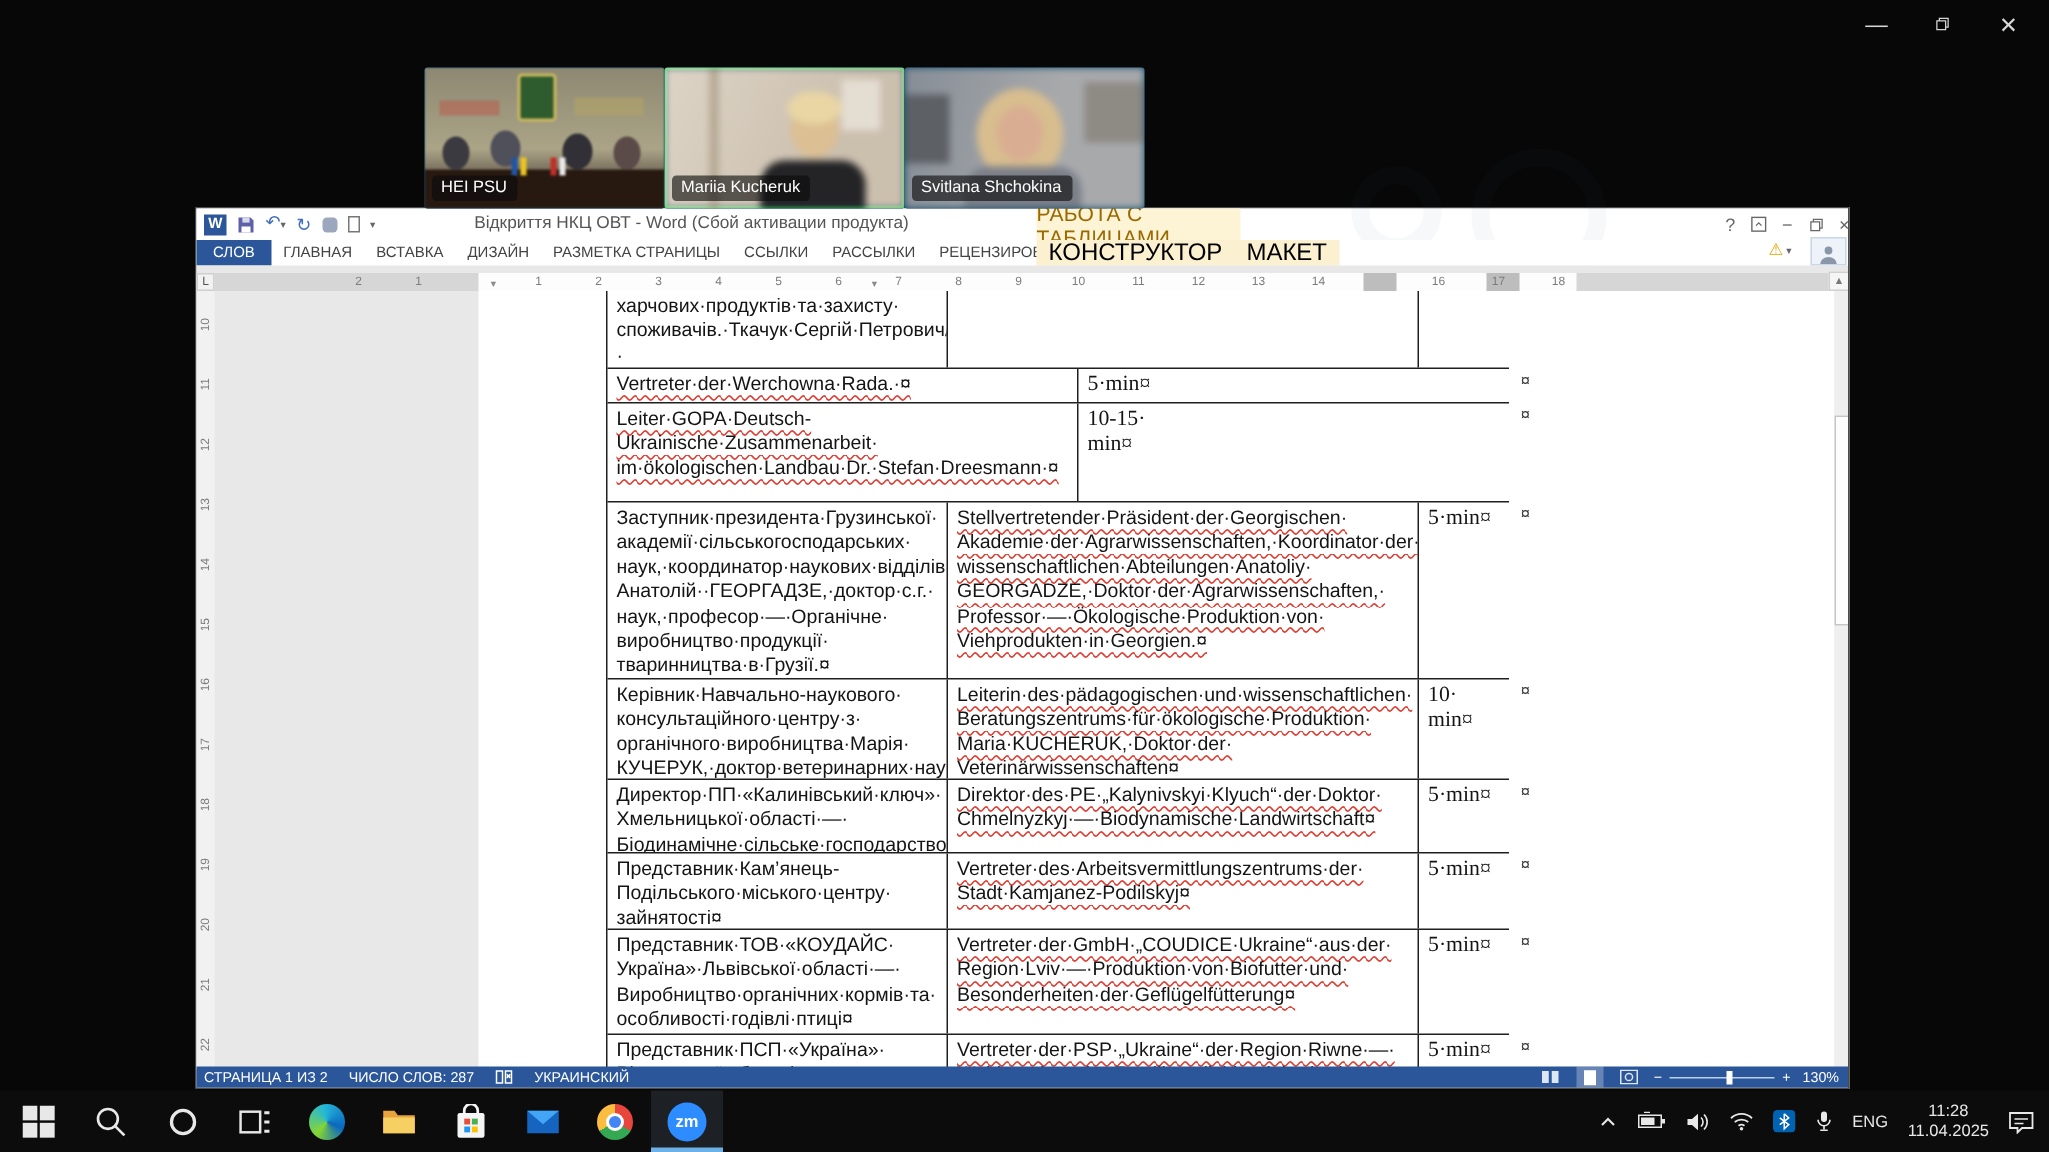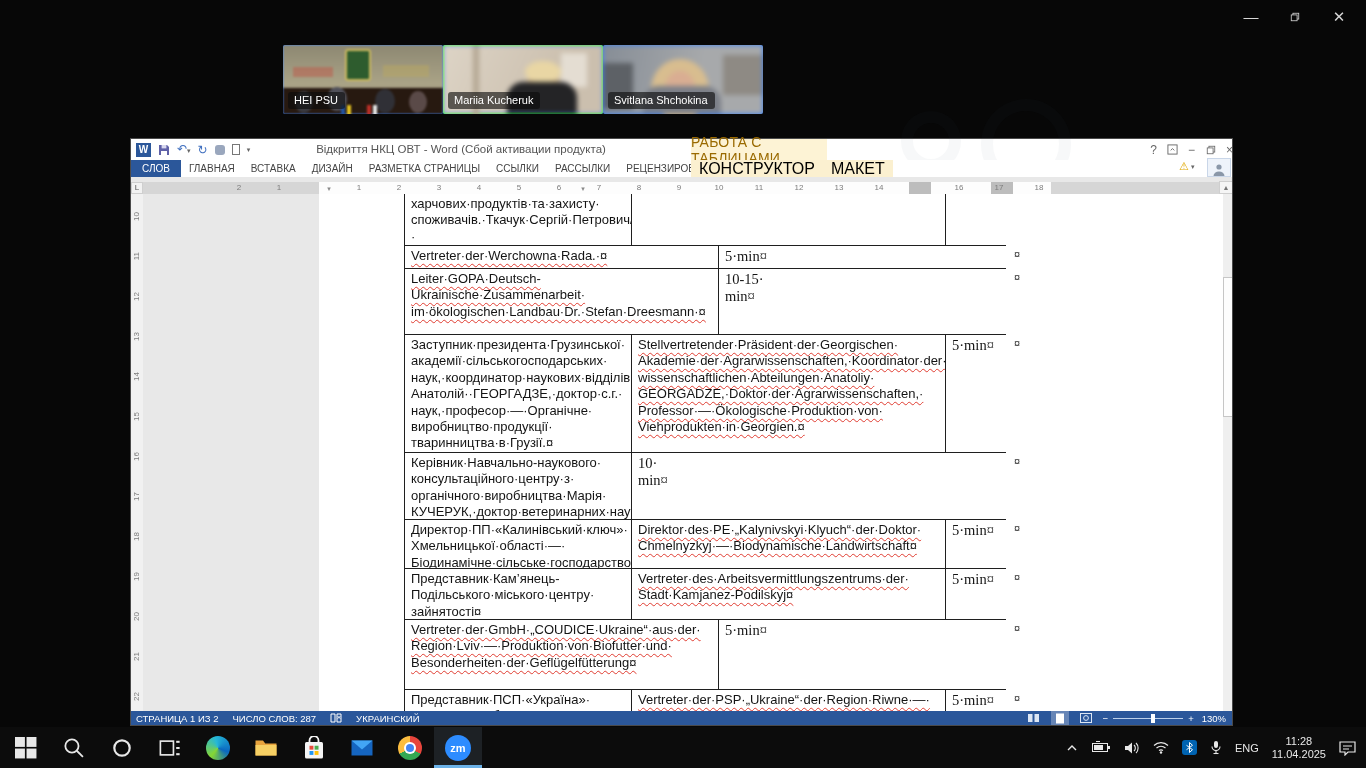--- a/index.html
+++ b/index.html
@@ -7,21 +7,21 @@
               font-family:"Liberation Sans", sans-serif; }
   #screen { position:relative; width:1366px; height:768px; background:#070707; }
 
   
   .zoom-winctl { position:absolute; top:8px; right:18px; display:flex; gap:26px; color:#d6d6d6; font-size:15px; z-index:5; }
   .zoom-winctl span { width:18px; text-align:center; cursor:default; }
   .restore-box { width:10px; height:10px; display:inline-block; }
 
   
   #video-strip { position:absolute; left:283px; top:45px; width:800px; height:95px; display:flex; z-index:4; }
-  .tile { position:relative; width:160px; height:69px; overflow:hidden; background:#3b82f6; border-radius:2px; }
+  .tile { position:relative; width:160px; height:94px; overflow:hidden; background:#0c4a6e; border-radius:2px; }
   .tile.active { box-shadow: inset 0 0 0 2px #23d959; }
   .scene { position:absolute; inset:0; }
   .blur2 { filter:blur(2.5px); }
   .blur1 { filter:blur(0.8px); }
   .blob { position:absolute; border-radius:50%; }
   .rect { position:absolute; }
   .name-tag { position:absolute; left:5px; bottom:5px; display:flex; align-items:center; gap:4px;
               background:rgba(12,12,12,.62); color:#fff; font-size:11px; padding:2px 7px 3px 6px; border-radius:3px; z-index:3; white-space:nowrap; }
 
   
@@ -317,20 +317,24 @@
 Professor·—·Ökologische·Produktion·von·
 Viehprodukten·in·Georgien.¤</div>
           <div class="cell tm">5·min¤</div>
           <span class="rowmark">¤</span>
         </div>
         <div class="trow">
           <div class="cell ua">Керівник·Навчально-наукового·
 консультаційного·центру·з·
 органічного·виробництва·Марія·
 КУЧЕРУК,·доктор·ветеринарних·наук¤</div>
+          <div class="cell de">Leiterin·des·pädagogischen·und·wissenschaftlichen·
+Beratungszentrums·für·ökologische·Produktion·
+Maria·KUCHERUK,·Doktor·der·
+Veterinärwissenschaften¤</div>
           <div class="cell tm">10·
 min¤</div>
           <span class="rowmark">¤</span>
         </div>
         <div class="trow">
           <div class="cell ua">Директор·ПП·«Калинівський·ключ»·
 Хмельницької·області·—·
 Біодинамічне·сільське·господарство¤</div>
           <div class="cell de">Direktor·des·PE·„Kalynivskyi·Klyuch“·der·Doktor·
 Chmelnyzkyj·—·Biodynamische·Landwirtschaft¤</div>
@@ -340,20 +344,24 @@
         <div class="trow">
           <div class="cell ua">Представник·Кам’янець-
 Подільського·міського·центру·
 зайнятості¤</div>
           <div class="cell de">Vertreter·des·Arbeitsvermittlungszentrums·der·
 Stadt·Kamjanez-Podilskyj¤</div>
           <div class="cell tm">5·min¤</div>
           <span class="rowmark">¤</span>
         </div>
         <div class="trow">
+          <div class="cell ua">Представник·ТОВ·«КОУДАЙС·
+Україна»·Львівської·області·—·
+Виробництво·органічних·кормів·та·
+особливості·годівлі·птиці¤</div>
           <div class="cell de">Vertreter·der·GmbH·„COUDICE·Ukraine“·aus·der·
 Region·Lviv·—·Produktion·von·Biofutter·und·
 Besonderheiten·der·Geflügelfütterung¤</div>
           <div class="cell tm">5·min¤</div>
           <span class="rowmark">¤</span>
         </div>
         <div class="trow">
           <div class="cell ua">Представник·ПСП·«Україна»·
 Рівненської·області·—·Благополуччя</div>
           <div class="cell de">Vertreter·der·PSP·„Ukraine“·der·Region·Riwne·—·

